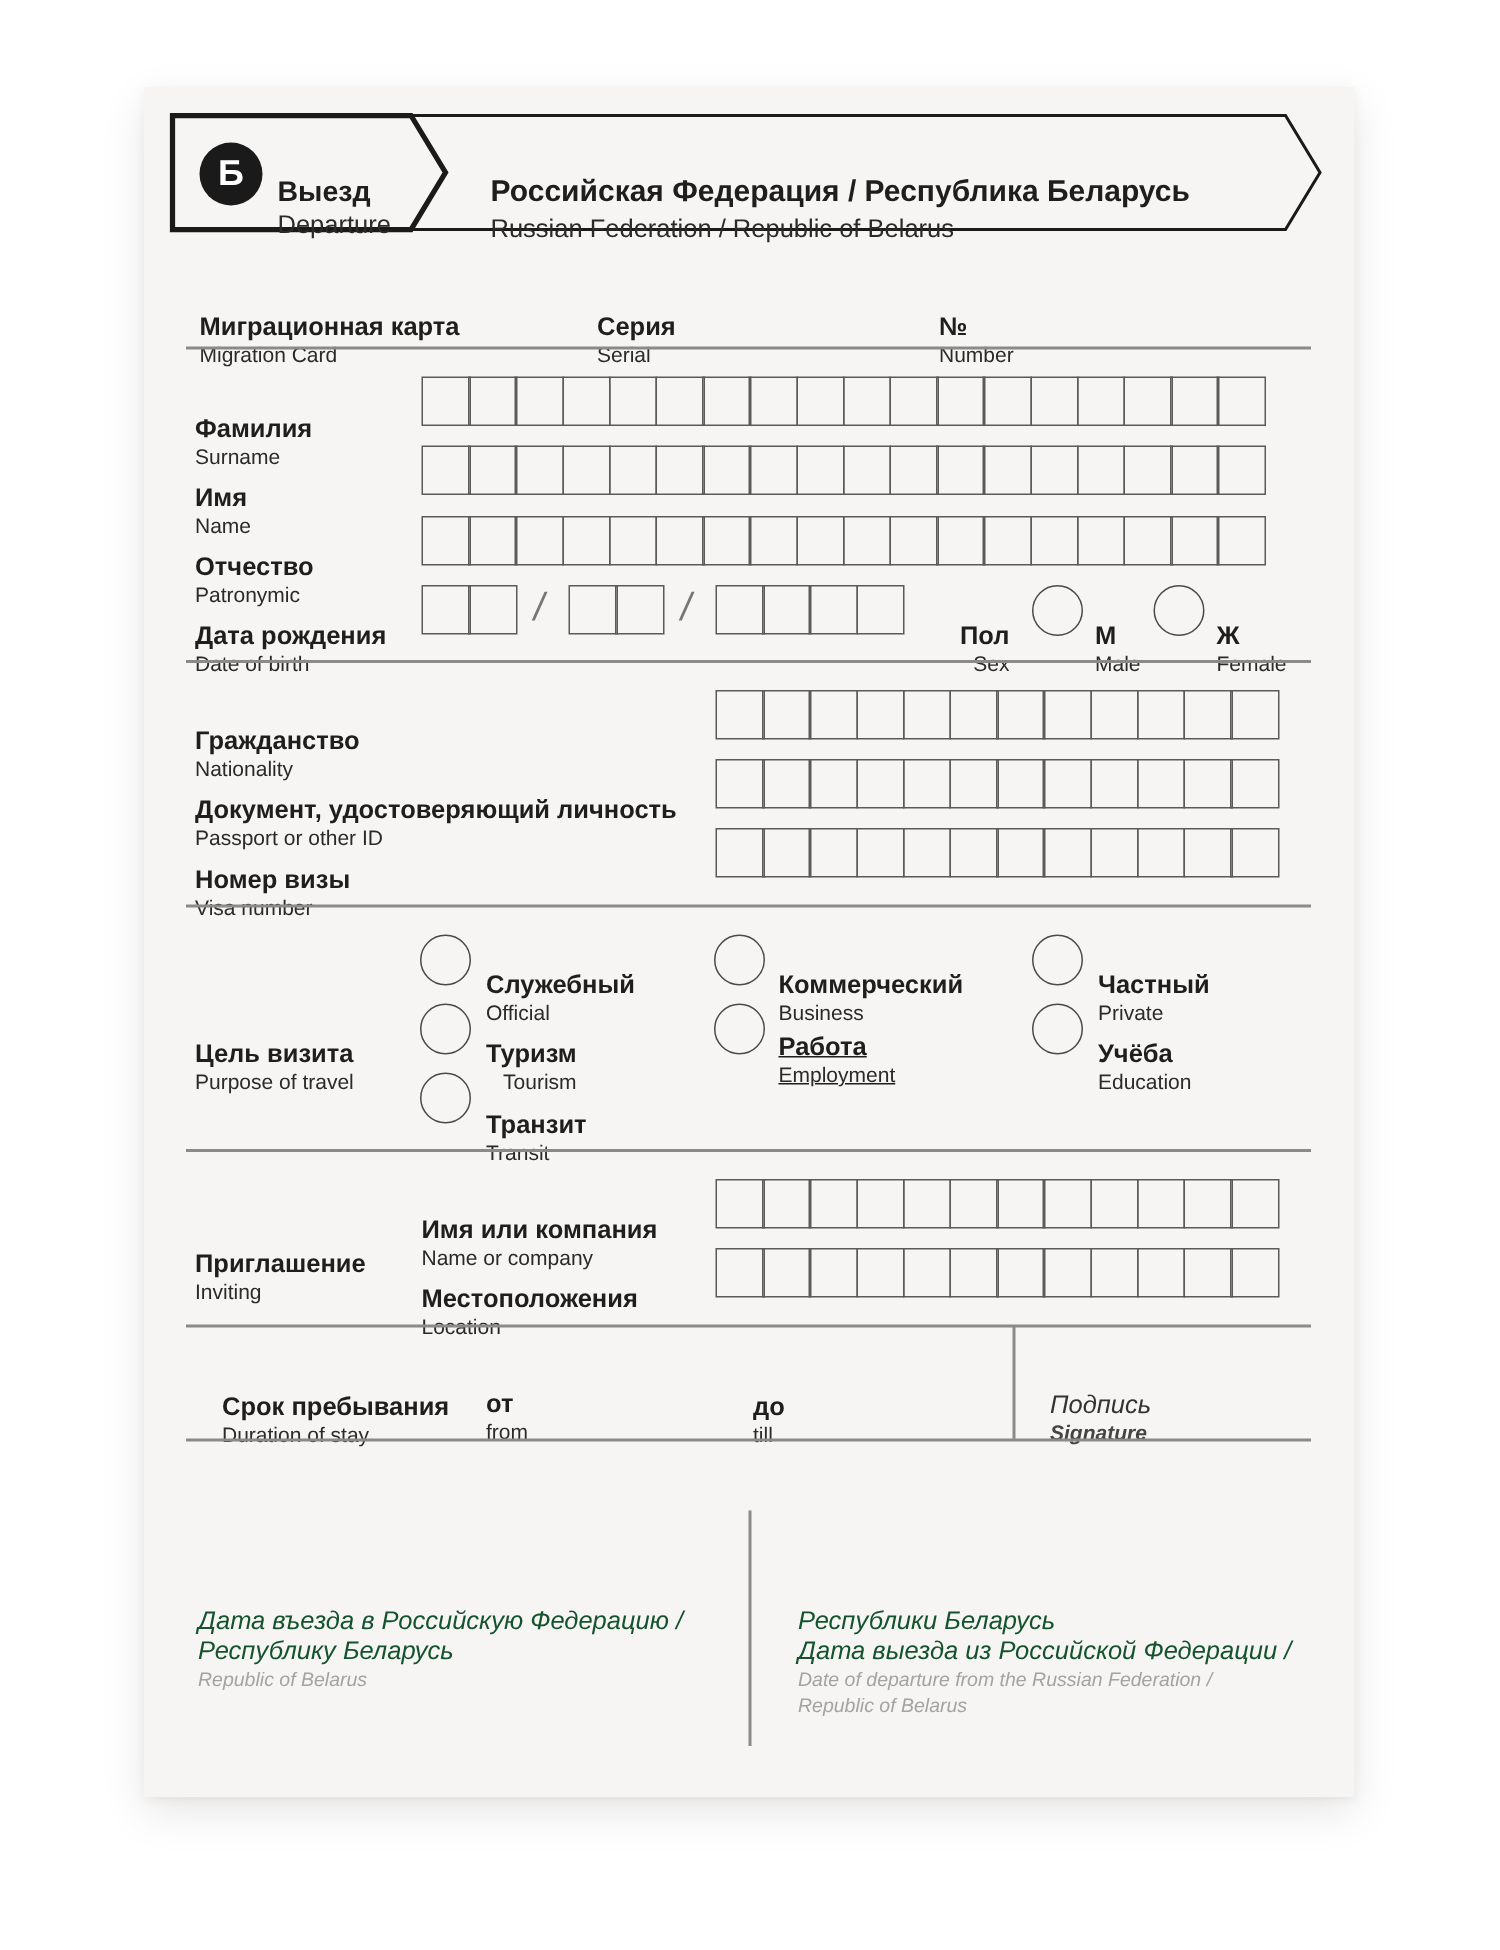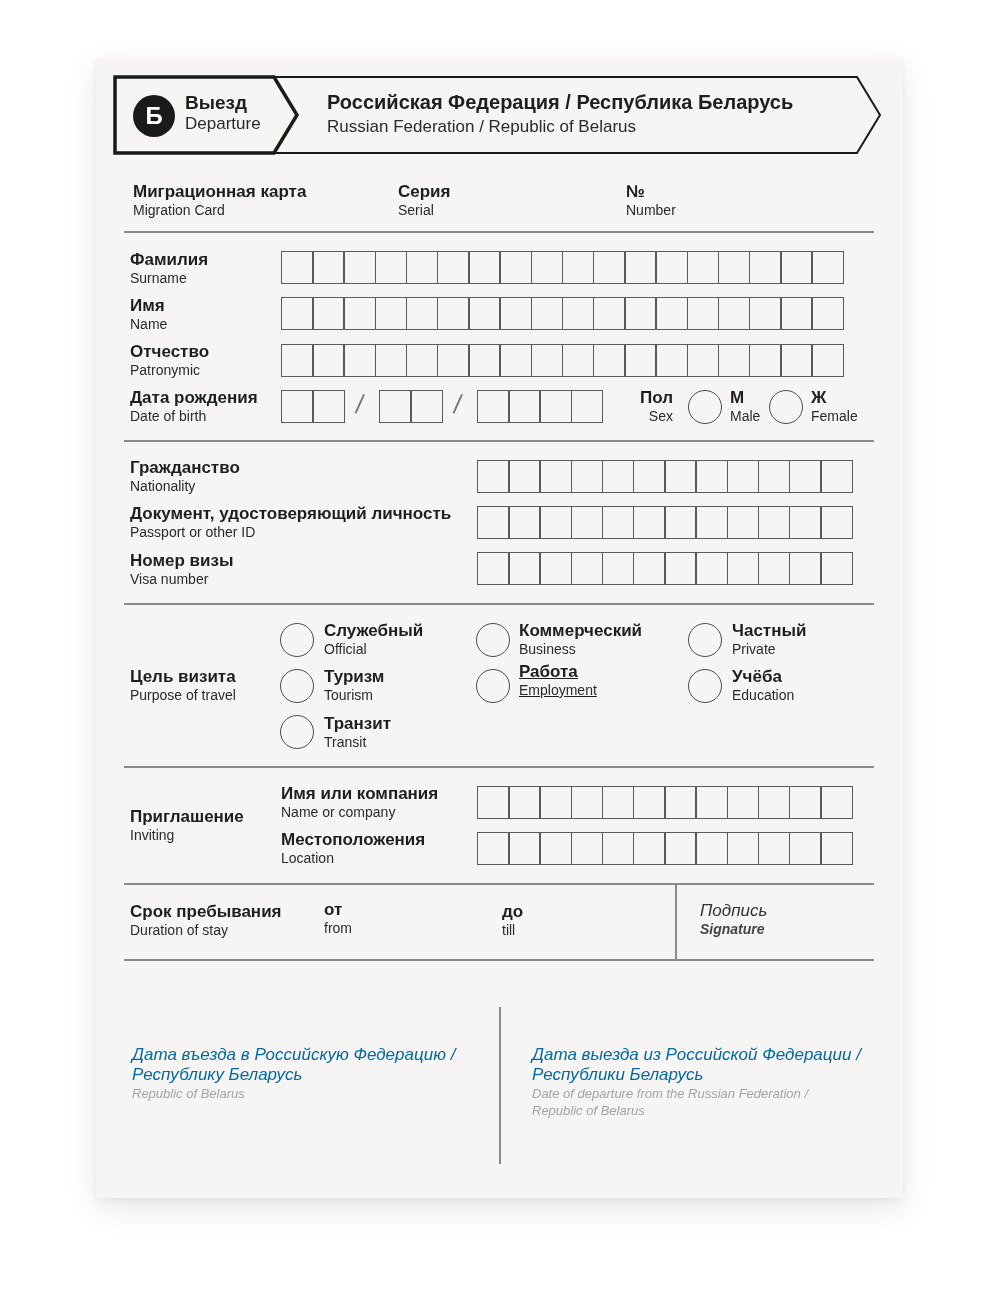--- a/index.html
+++ b/index.html
@@ -4,21 +4,21 @@
   <style>
     * { box-sizing: border-box; margin: 0; padding: 0; }
     html, body { width: 1000px; height: 1300px; background: #ffffff; overflow: hidden; }
     body { position: relative; font-family: "Liberation Sans", "DejaVu Sans", sans-serif; color: #1e1e1e; }
 
     .page {
       position: absolute; left: 96px; top: 58px; width: 807px; height: 1140px;
       background: #f6f5f3;
       box-shadow: 0 10px 28px rgba(0,0,0,0.10), 0 2px 6px rgba(0,0,0,0.05);
     }
-    .abs { position: absolute; }
+    .abs { position: absolute; margin-top: 26px; }
 
     
     .hdr-svg { position: absolute; left: 0; top: 0; }
     .badge {
       position: absolute; left: 133px; top: 95px; width: 42px; height: 42px; border-radius: 50%;
       background: #1a1a1a; color: #fff; font-weight: bold; font-size: 24px;
       display: flex; align-items: center; justify-content: center;
     }
     .hdr-ru { font-size: 19px; font-weight: bold; color: #1e1e1e; }
     .hdr-en { font-size: 17px; color: #2a2a2a; }
@@ -38,21 +38,21 @@
     .cell:first-child { margin-left: 0; }
 
     .slash { position: absolute; font-size: 26px; color: #777; transform: skewX(-10deg); }
 
     .radio {
       position: absolute; width: 34px; height: 34px; border-radius: 50%; border: 1.4px solid #4a4a4a; background: transparent;
     }
 
     .it-ru { font-size: 17px; font-style: italic; color: #333; }
     .it-en { font-size: 14px; font-style: italic; color: #444; font-weight: bold; }
-    .faint-ru { font-size: 17px; font-style: italic; color: #0369a1; line-height: 20px; }
+    .faint-ru { font-size: 17px; font-style: italic; color: #14532d; line-height: 20px; }
     .faint-en { font-size: 13px; font-style: italic; color: #a3a3a3; line-height: 17px; }
   </style>
 </head>
 <body>
 
 <div class="page"></div>
 
 <svg class="hdr-svg" width="1000" height="170">
   <polygon points="115,77 274,77 297,115 274,153 115,153" fill="none" stroke="#1a1a1a" stroke-width="3.5"></polygon>
   <polyline points="274,77 857,77 880,115 857,153 274,153" fill="none" stroke="#1a1a1a" stroke-width="2"></polyline>
@@ -262,21 +262,21 @@
   <div class="lbl-ru">Коммерческий</div>
   <div class="lbl-en">Business</div>
 </div>
 <div class="radio" style="left:688px; top:623px;"></div>
 <div class="abs" style="left:732px; top:621px;">
   <div class="lbl-ru">Частный</div>
   <div class="lbl-en">Private</div>
 </div>
 
 <div class="radio" style="left:280px; top:669px;"></div>
-<div class="abs" style="left:324px; top:667px;">
+<div class="abs" style="left:324px; top:667px;text-align:right;">
   <div class="lbl-ru">Туризм</div>
   <div class="lbl-en">Tourism</div>
 </div>
 <div class="radio" style="left:476px; top:669px;"></div>
 <div class="abs" style="left:519px; top:662px;text-decoration:underline;">
   <div class="lbl-ru">Работа</div>
   <div class="lbl-en">Employment</div>
 </div>
 <div class="radio" style="left:688px; top:669px;"></div>
 <div class="abs" style="left:732px; top:667px;">
@@ -326,21 +326,21 @@
     <div class="cell"></div>
     <div class="cell"></div>
     <div class="cell"></div>
     <div class="cell"></div>
     <div class="cell"></div>
     <div class="cell"></div>
     <div class="cell"></div>
   </div>
 <div class="hline" style="top:883px;"></div>
 
-<div class="abs" style="left:130px; top:902px;">
+<div class="abs" style="left:148px; top:902px;">
   <div class="lbl-ru">Срок пребывания</div>
   <div class="lbl-en">Duration of stay</div>
 </div>
 <div class="abs" style="left:324px; top:900px;">
   <div class="lbl-ru">от</div>
   <div class="lbl-en">from</div>
 </div>
 <div class="abs" style="left:502px; top:902px;">
   <div class="lbl-ru">до</div>
   <div class="lbl-en">till</div>
@@ -352,17 +352,17 @@
 </div>
 <div class="hline" style="top:959px;"></div>
 
 <div class="vline" style="left:499px; top:1007px; height:157px;"></div>
 <div class="abs" style="left:132px; top:1045px;">
   <div class="faint-ru">Дата въезда в Российскую Федерацию /</div>
   <div class="faint-ru">Республику Беларусь</div>
   <div class="faint-en">Republic of Belarus</div>
 </div>
 <div class="abs" style="left:532px; top:1045px;">
+  <div class="faint-ru">Республики Беларусь</div>
   <div class="faint-ru">Дата выезда из Российской Федерации /</div>
-  <div class="faint-ru">Республики Беларусь</div>
   <div class="faint-en">Date of departure from the Russian Federation /</div>
   <div class="faint-en">Republic of Belarus</div>
 </div>
 
 </body></html>

